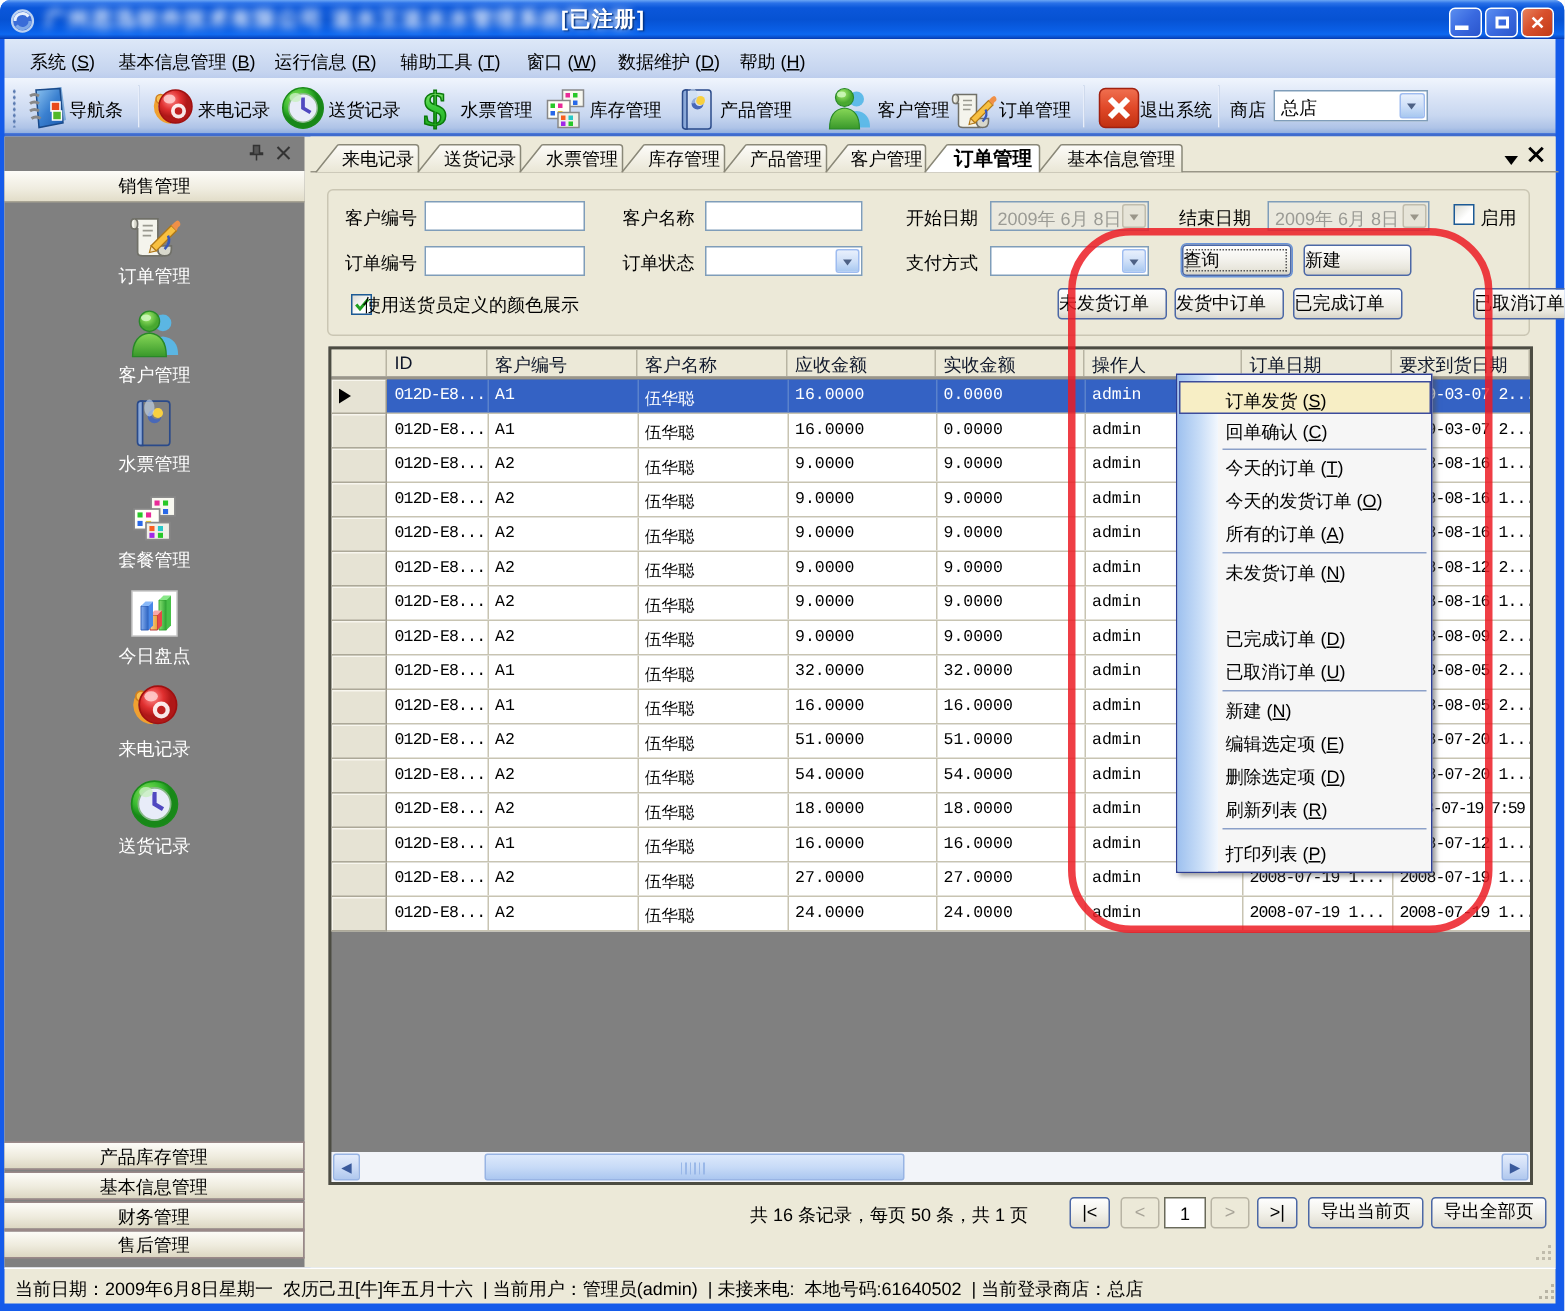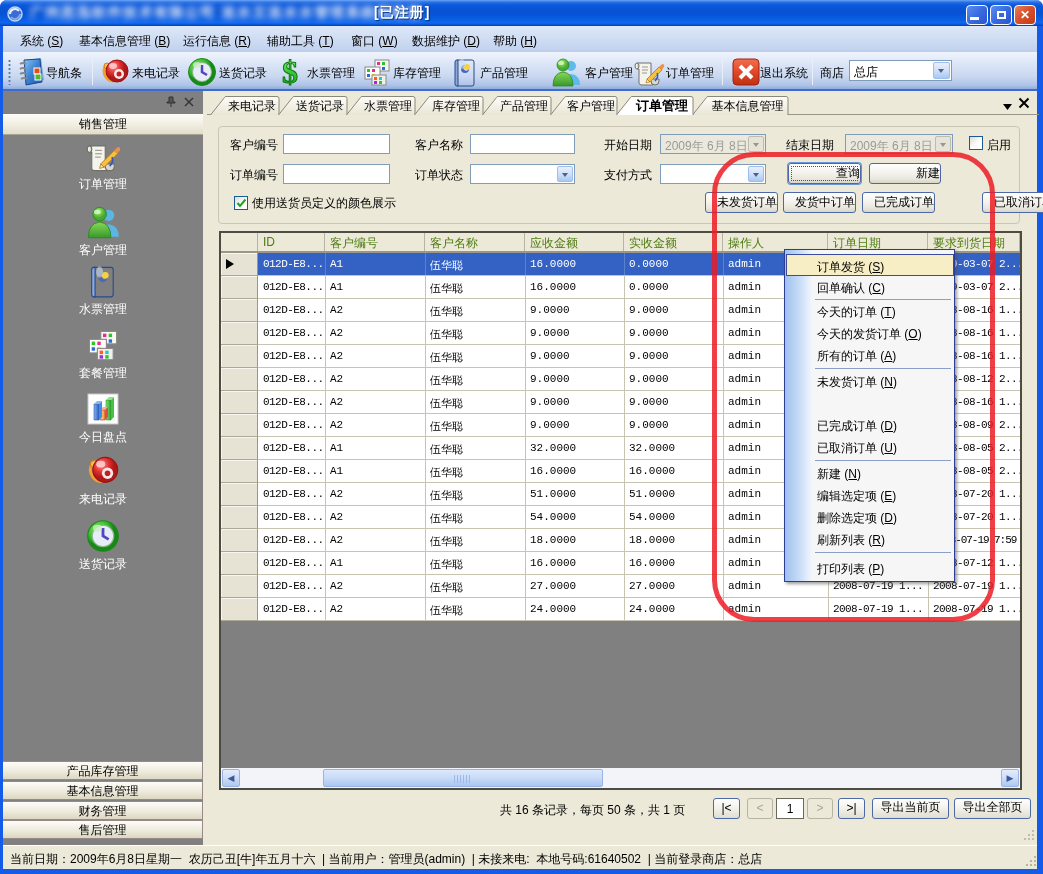--- a/index.html
+++ b/index.html
@@ -48,26 +48,26 @@
 .combo{position:absolute;height:20px;background:#fff;border:1px solid #7f9db9;}
 .combodis{background:#ebe9de;}
 .cbtn{position:absolute;right:1px;top:1px;width:16px;height:16px;border-radius:2px;
  background:linear-gradient(180deg,#e8f0fc 0%,#cfe0f8 50%,#a8c8f0 100%);border:1px solid #9ebcf0;}
 .cbtn:after{content:"";position:absolute;left:4px;top:6px;border:3px solid transparent;border-top:4px solid #4d6185;}
 .cbtndis{background:#e6e4d8;border:1px solid #c0bcac;}
 .cbtndis:after{border-top-color:#9a968a;}
 .distext{color:#9b9b95;font-size:12px;position:absolute;left:4px;top:3px;white-space:nowrap;}
 .xpbtn{position:absolute;height:21px;border:1px solid #4c68a6;border-radius:3px;
  background:linear-gradient(180deg,#fefefe 0%,#f4f3ee 45%,#e8e6dc 80%,#d8d5c8 100%);
- text-align:right;line-height:19px;white-space:nowrap;}
+ text-align:left;line-height:19px;white-space:nowrap;}
 .chk{position:absolute;width:14px;height:14px;background:linear-gradient(135deg,#dcdcd4 0%,#fff 60%);border:1px solid #1c5a96;}
 .chk svg{position:absolute;left:0px;top:0px;}
 
 #grid{left:12px;top:140px;width:803px;height:559px;border:2px solid #4c4c42;background:#808080;}
-.hcell{position:absolute;top:0;height:18px;background:#ece9d8;border-right:1px solid #b8b4a2;color:#4d7c0f;padding:2px 0 0 5px;}
+.hcell{position:absolute;top:0;height:18px;background:#ece9d8;border-right:1px solid #b8b4a2;color:#0f172a;padding:2px 0 0 5px;}
 .rowsel{position:absolute;left:0;width:37px;height:23px;background:#e6e3d4;border-right:1px solid #9a968a;border-bottom:1px solid #aca898;box-shadow:inset 1px 1px 0 #f8f6ee;}
 .drow{position:absolute;left:37px;width:762px;height:23px;background:#fff;border-bottom:1px solid #c8c4b2;font-family:"Liberation Mono",monospace;font-size:11px;overflow:hidden;}
 .drow span{position:absolute;top:5px;white-space:nowrap;}
 .vline{position:absolute;top:0;width:1px;height:100%;background:#c8c4b2;}
 
 #hscroll{left:0px;bottom:0px;width:799px;height:20px;background:#f2f4f9;}
 .sbbtn{position:absolute;top:1px;width:18px;height:18px;border-radius:2px;background:linear-gradient(180deg,#e4ecfb 0%,#cddcf6 50%,#b0c8ee 100%);border:1px solid #98b4e4;color:#3a5a9c;font-size:9px;text-align:center;line-height:17px;}
 #hthumb{position:absolute;left:102px;top:1px;width:280px;height:18px;border-radius:2px;background:linear-gradient(180deg,#dce8fb 0%,#c8dbf7 50%,#abc7f0 100%);border:1px solid #98b4e4;}
 
 #pager{left:0;top:701px;width:832px;height:36px;}
@@ -494,21 +494,21 @@
 <div class="combo" style="left:453px;top:73px;width:106px">
       <span class="cbtn"></span>
     </div>
 <div class="xpbtn" style="left:581px;top:72px;width:73px;box-shadow:0 0 0 1px #6a94d8;outline:1px dotted #555;outline-offset:-4px;">查询</div>
 <div class="xpbtn" style="left:662px;top:72px;width:72px">新建</div>
 <div class="chk" style="left:27px;top:105px">
       <svg width="13" height="13" viewBox="0 0 13 13">
         <path d="M2.5 6 L5 9 L10.5 2.5" stroke="#21a121" stroke-width="2" fill="none"></path>
       </svg>
     </div>
-<div class="flabel" style="left:45px;top:104px">使用送货员定义的颜色展示</div>
+<div class="flabel" style="left:35px;top:104px">使用送货员定义的颜色展示</div>
 <div class="xpbtn" style="left:498px;top:101px;width:73px">未发货订单</div>
 <div class="xpbtn" style="left:576px;top:101px;width:73px">发货中订单</div>
 <div class="xpbtn" style="left:655px;top:101px;width:73px">已完成订单</div>
 <div class="xpbtn" style="left:775px;top:101px;width:73px">已取消订单</div>
 <div class="abs" id="grid">
       <div class="abs" style="left:0;top:0;width:37px;height:18px;background:#ece9d8;border-right:1px solid #b8b4a2;"></div>
 <div class="hcell" style="left:37px;width:67px">ID</div>
 <div class="hcell" style="left:104px;width:100px">客户编号</div>
 <div class="hcell" style="left:204px;width:100px">客户名称</div>
 <div class="hcell" style="left:304px;width:99px">应收金额</div>

